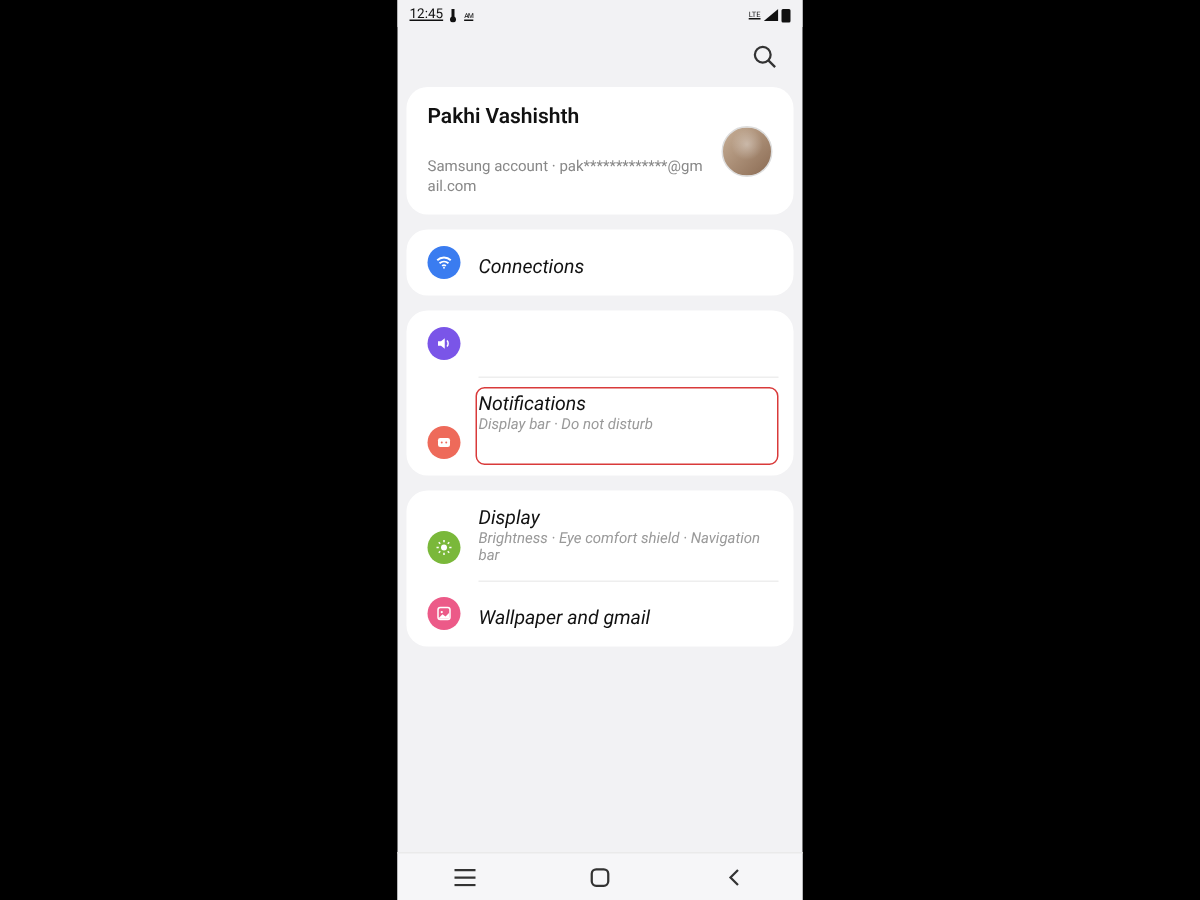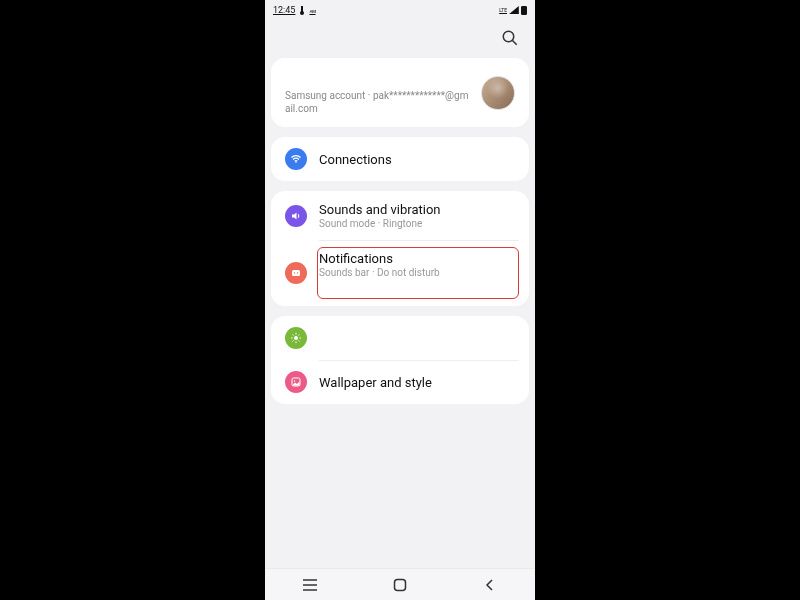--- a/index.html
+++ b/index.html
@@ -84,23 +84,24 @@
     background: linear-gradient(135deg,#c8b098,#8a6a52);
     border: 1px solid #ddd;
     position:relative; overflow:hidden;
   }
   .avatar::after {
     content:""; position:absolute; inset:0;
     background: radial-gradient(circle at 50% 35%, rgba(255,255,255,.35), transparent 40%);
   }
   .row {
     display:flex;
-    align-items:center;
+    align-items:flex-end;
     padding: 11px 14px;
     position:relative;
+    font-style:italic;
   }
   .row + .row::before {
     content:"";
     position:absolute;
     left: 48px; right: 10px; top:0;
     height:1px; background:#eee;
   }
   .icon {
     width: 22px; height:22px; border-radius:50%;
     margin-right: 12px;
@@ -163,20 +164,21 @@
           <circle cx="10" cy="10" r="7"></circle>
           <line x1="15" y1="15" x2="21" y2="21"></line>
         </svg>
     </div>
   </div>
 
   <div class="content">
 
     <div class="card account-card">
       <div class="acct-text">
+        <div class="acct-name">Pakhi Vashishth</div>
         <div class="acct-sub">Samsung account · pak*************@gmail.com</div>
       </div>
       <div class="avatar"></div>
     </div>
 
     <div id="groups">
         <div class="card">
           <div class="row">
             <div class="icon c-blue">
               <svg viewBox="0 0 24 24" fill="none" stroke="#fff" stroke-width="2.5">
@@ -192,67 +194,67 @@
           </div>
         </div>
         <div class="card">
           <div class="row">
             <div class="icon c-purple">
               <svg viewBox="0 0 24 24" fill="#fff">
                 <path d="M4 9 L8 9 L13 5 L13 19 L8 15 L4 15 Z"></path>
                 <path d="M16 8 C18 10 18 14 16 16" fill="none" stroke="#fff" stroke-width="2"></path>
               </svg>
             </div>
-            <div class="row-text">
-              <div class="row-title">Sounds and vibration</div>
-              <div class="row-sub">Sound mode · Ringtone</div>
-            </div>
           </div>
           <div class="row">
             <div class="icon c-coral">
               <svg viewBox="0 0 24 24" fill="#fff">
                 <rect x="4" y="6" width="16" height="12" rx="3"></rect>
                 <circle cx="9" cy="12" r="1.3" fill="#ee6a5a"></circle>
                 <circle cx="15" cy="12" r="1.3" fill="#ee6a5a"></circle>
               </svg>
             </div>
             <div class="row-text highlight">
               <div class="row-title">Notifications</div>
-              <div class="row-sub">Sounds bar · Do not disturb</div>
+              <div class="row-sub">Display bar · Do not disturb</div>
             </div>
           </div>
         </div>
         <div class="card">
           <div class="row">
             <div class="icon c-green">
               <svg viewBox="0 0 24 24" fill="#fff">
                 <circle cx="12" cy="12" r="4"></circle>
                 <g stroke="#fff" stroke-width="2">
                   <line x1="12" y1="2" x2="12" y2="5"></line>
                   <line x1="12" y1="19" x2="12" y2="22"></line>
                   <line x1="2" y1="12" x2="5" y2="12"></line>
                   <line x1="19" y1="12" x2="22" y2="12"></line>
                   <line x1="5" y1="5" x2="7" y2="7"></line>
                   <line x1="17" y1="17" x2="19" y2="19"></line>
                   <line x1="5" y1="19" x2="7" y2="17"></line>
                   <line x1="17" y1="7" x2="19" y2="5"></line>
                 </g>
               </svg>
             </div>
+            <div class="row-text">
+              <div class="row-title">Display</div>
+              <div class="row-sub">Brightness · Eye comfort shield · Navigation bar</div>
+            </div>
           </div>
           <div class="row">
             <div class="icon c-pink">
               <svg viewBox="0 0 24 24" fill="#fff">
                 <rect x="4" y="4" width="16" height="16" rx="3" fill="none" stroke="#fff" stroke-width="2"></rect>
                 <circle cx="9" cy="10" r="1.5"></circle>
                 <path d="M5 18 L10 13 L14 16 L19 11 L19 19 L5 19 Z"></path>
               </svg>
             </div>
             <div class="row-text">
-              <div class="row-title">Wallpaper and style</div>
+              <div class="row-title">Wallpaper and gmail</div>
             </div>
           </div>
         </div>
       </div>
 
   </div>
 
   <div class="navbar">
     <div class="nav-btn">
       <svg width="16" height="12" viewBox="0 0 16 12">

